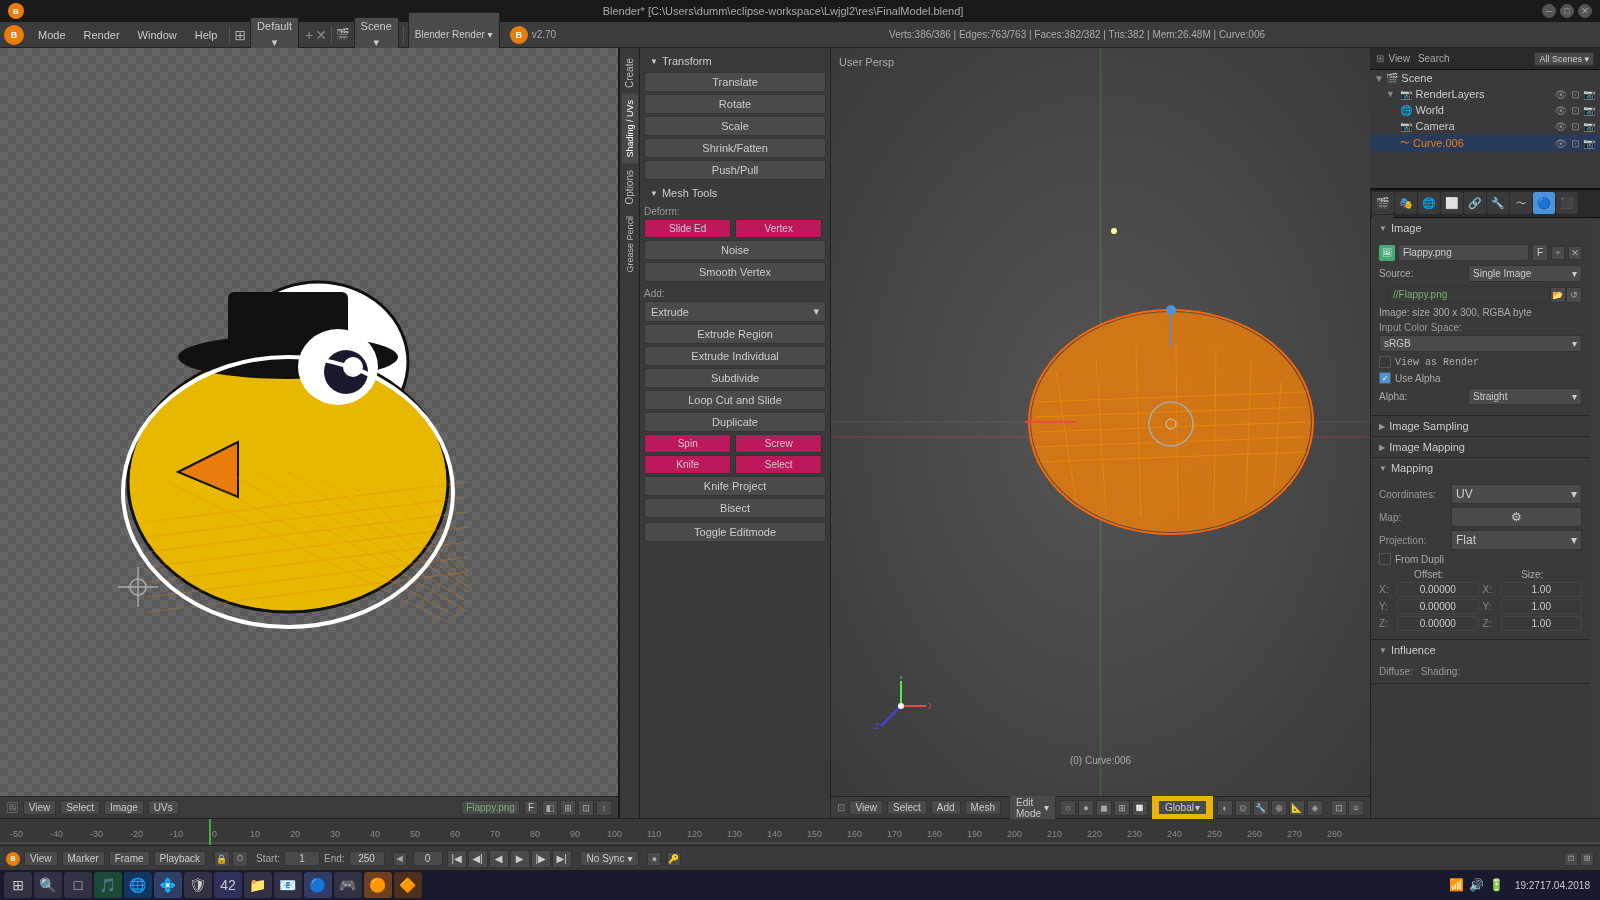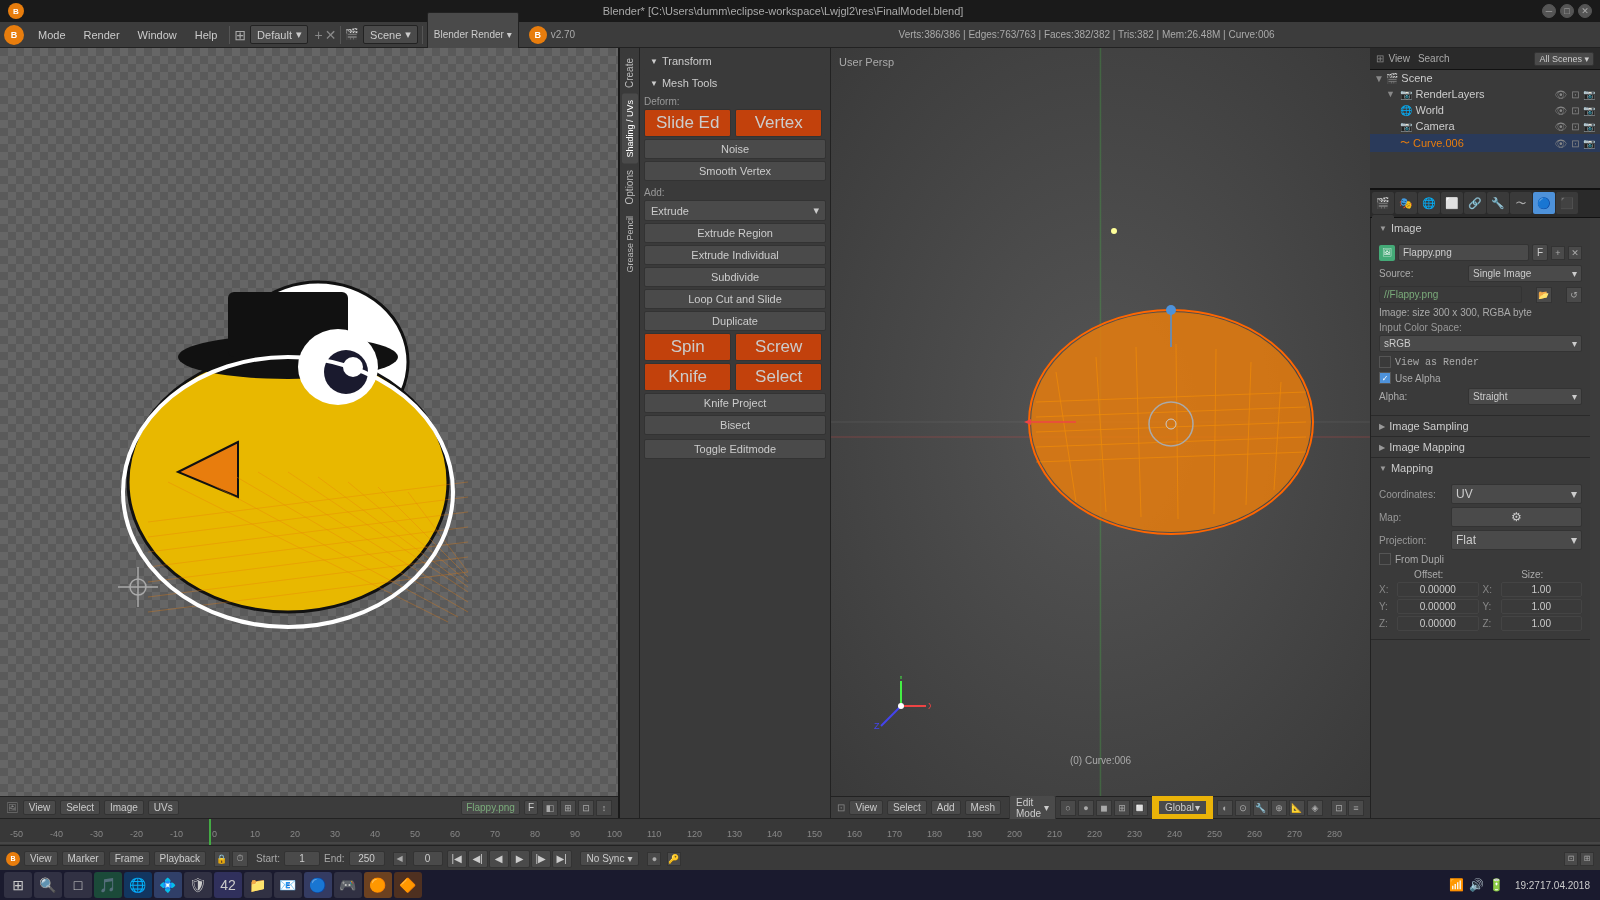--- a/index.html
+++ b/index.html
@@ -17,42 +17,42 @@
     #titlebar .win-btn.min { background: #555; }
     #titlebar .win-btn.max { background: #555; }
 
     
     #menubar {
       width: 100%; height: 26px; background: #3c3c3c; display: flex; align-items: center;
       border-bottom: 1px solid #222; padding: 0 4px; gap: 2px;
     }
     .menu-item { padding: 2px 8px; cursor: pointer; color: #ccc; font-size: 11px; border-radius: 2px; }
     .menu-sep { width: 1px; height: 18px; background: #555; margin: 0 2px; }
-    .menu-dropdown { background: #4a4a4a; border: 1px solid #222; padding: 2px 6px; color: #ccc; font-size: 11px; border-radius: 2px; display: flex; align-items: center; gap: 4px; }
+    .menu-dropdown { background: #4a4a4a; border: 1px solid #222; padding: 2px 6px; color: #ccc; font-size: 11px; border-radius: 2px; display: flex; align-items: center; gap: 4px; flex-direction: column; }
     .info-bar { flex: 1; display: flex; align-items: center; justify-content: center; gap: 4px; font-size: 10px; color: #aaa; }
     .engine-select { background: #4a4a4a; border: 1px solid #222; padding: 16px 6px; color: #ccc; font-size: 10px; border-radius: 2px; }
 
     
     #main { display: flex; width: 100%; height: calc(900px - 22px - 26px - 26px - 26px); }
 
     
     #left-viewport { width: 620px; height: 100%; background: #3c3c3c; position: relative; border-right: 2px solid #1a1a1a; }
     .viewport-content { width: 100%; height: calc(100% - 22px); position: relative; overflow: hidden; background: #5a5a5a; }
 
     
     #sidebar-tabs { width: 20px; background: #3a3a3a; display: flex; flex-direction: column; align-items: center; padding-top: 4px; border-right: 1px solid #222; }
     .sidebar-tab { writing-mode: vertical-rl; transform: rotate(180deg); padding: 6px 3px; font-size: 10px; color: #bbb; cursor: pointer; background: #3a3a3a; border-radius: 2px; }
     .sidebar-tab.active { background: #4a4a4a; color: #fff; }
 
     
     #tools-panel { flex: 1; padding: 4px; overflow-y: auto; }
     .section-header { background: #3a3a3a; color: #ccc; padding: 3px 6px; font-size: 11px; cursor: pointer; display: flex; align-items: center; gap: 4px; margin-bottom: 2px; border-radius: 2px; }
     .section-header::before { content: '▼'; font-size: 8px; }
     .tool-btn { width: 100%; background: #4a4a4a; border: 1px solid #333; color: #ccc; padding: 3px 6px; font-size: 11px; text-align: center; cursor: pointer; border-radius: 2px; margin-bottom: 2px; }
-    .tool-btn-half { width: 48%; background: #c2410c; border: 1px solid #333; color: #ccc; padding: 3px 4px; font-size: 17px; text-align: center; cursor: pointer; border-radius: 2px; display: inline-block; }
+    .tool-btn-half { width: 48%; background: #be185d; border: 1px solid #333; color: #ccc; padding: 3px 4px; font-size: 10px; text-align: center; cursor: pointer; border-radius: 2px; display: inline-block; }
     .tool-row { display: flex; gap: 2%; margin-bottom: 2px; }
     .tool-label { font-size: 10px; color: #999; padding: 2px 0; }
     .tool-btn-extrude { width: 100%; background: #4a4a4a; border: 1px solid #333; color: #ccc; padding: 3px 6px; font-size: 11px; text-align: left; cursor: pointer; border-radius: 2px; margin-bottom: 2px; display: flex; align-items: center; justify-content: space-between; }
 
     
     #right-panel { width: 220px; height: 100%; background: #3a3a3a; border-left: 1px solid #222; overflow-y: auto; }
     .right-section { border-bottom: 1px solid #2a2a2a; }
     .right-section-header { background: #3a3a3a; color: #ccc; padding: 4px 8px; font-size: 11px; cursor: pointer; display: flex; align-items: center; gap: 4px; }
     .right-section-header::before { content: '▼'; font-size: 8px; color: #999; }
     .right-section-header.collapsed::before { content: '▶'; }
@@ -236,20 +236,27 @@
     <div class="sidebar-tab active" style="background:#4a4a4a;color:#fff;font-size:9px;">Shading / UVs</div>
     <div class="sidebar-tab">Options</div>
     <div class="sidebar-tab" style="font-size:9px;">Grease Pencil</div>
   </div>
 
   <div id="tools-panel" style="width:160px;background:#3a3a3a;border-right:1px solid #222;overflow-y:auto;padding:4px;">
 
     <div class="section-header toggle-section">
       <span>Transform</span>
     </div>
+    <div>
+      <div class="tool-btn">Translate</div>
+      <div class="tool-btn">Rotate</div>
+      <div class="tool-btn">Scale</div>
+      <div class="tool-btn">Shrink/Fatten</div>
+      <div class="tool-btn">Push/Pull</div>
+    </div>
 
     <div class="section-header toggle-section" style="margin-top:4px;">
       <span>Mesh Tools</span>
     </div>
     <div>
       <div class="tool-label">Deform:</div>
       <div class="tool-row">
         <div class="tool-btn-half">Slide Ed</div>
         <div class="tool-btn-half">Vertex</div>
       </div>
@@ -469,21 +476,21 @@
           </div>
 
           <div class="prop-row">
             <span class="prop-label">Source:</span>
             <div class="prop-select">
               <span>Single Image</span>
               <span>▾</span>
             </div>
           </div>
 
-          <div style="display:flex;align-items:center;gap:14px;margin-bottom:4px;">
+          <div style="display:flex;align-items:center;gap:0;margin-bottom:4px;margin-left:9px;">
             <div style="flex:1;background:#3a3a3a;border:1px solid #333;color:#7aab7a;padding:2px 4px;font-size:10px;border-radius:2px;">//Flappy.png</div>
             <div style="width:16px;height:16px;background:#4a4a4a;border:1px solid #333;display:flex;align-items:center;justify-content:center;font-size:9px;cursor:pointer;color:#aaa;">📂</div>
             <div style="width:16px;height:16px;background:#4a4a4a;border:1px solid #333;display:flex;align-items:center;justify-content:center;font-size:9px;cursor:pointer;color:#aaa;">↺</div>
           </div>
 
           <div class="image-info">Image: size 300 x 300, RGBA byte</div>
 
           <div style="font-size:10px;color:#999;margin-bottom:2px;">Input Color Space:</div>
           <div style="background:#4a4a4a;border:1px solid #333;color:#ccc;padding:2px 4px;font-size:10px;border-radius:2px;display:flex;align-items:center;justify-content:space-between;margin-bottom:4px;cursor:pointer;">
             <span>sRGB</span>
@@ -575,20 +582,31 @@
 
           <div style="display:flex;gap:4px;align-items:center;margin-bottom:2px;">
             <span style="font-size:10px;color:#888;width:14px;">Z:</span>
             <div style="flex:1;background:#3a3a3a;border:1px solid #444;color:#ccc;padding:1px 3px;font-size:10px;border-radius:2px;text-align:center;">0.00000</div>
             <span style="font-size:10px;color:#888;width:14px;">Z:</span>
             <div style="flex:1;background:#3a3a3a;border:1px solid #444;color:#ccc;padding:1px 3px;font-size:10px;border-radius:2px;text-align:center;">1.00</div>
           </div>
         </div>
       </div>
 
+      <div class="right-section">
+        <div class="right-section-header">
+          <span>Influence</span>
+        </div>
+        <div class="right-content">
+          <div style="display:flex;gap:8px;">
+            <span style="font-size:10px;color:#999;">Diffuse:</span>
+            <span style="font-size:10px;color:#999;">Shading:</span>
+          </div>
+        </div>
+      </div>
 
     </div>
   </div>
 </div>
 
 <div id="timeline">
 
   <div id="timeline-track" style="position:relative;overflow:hidden;background:#383838;">
     <div style="position:relative;width:100%;height:26px;display:flex;align-items:flex-end;padding:0 6px;">
 

